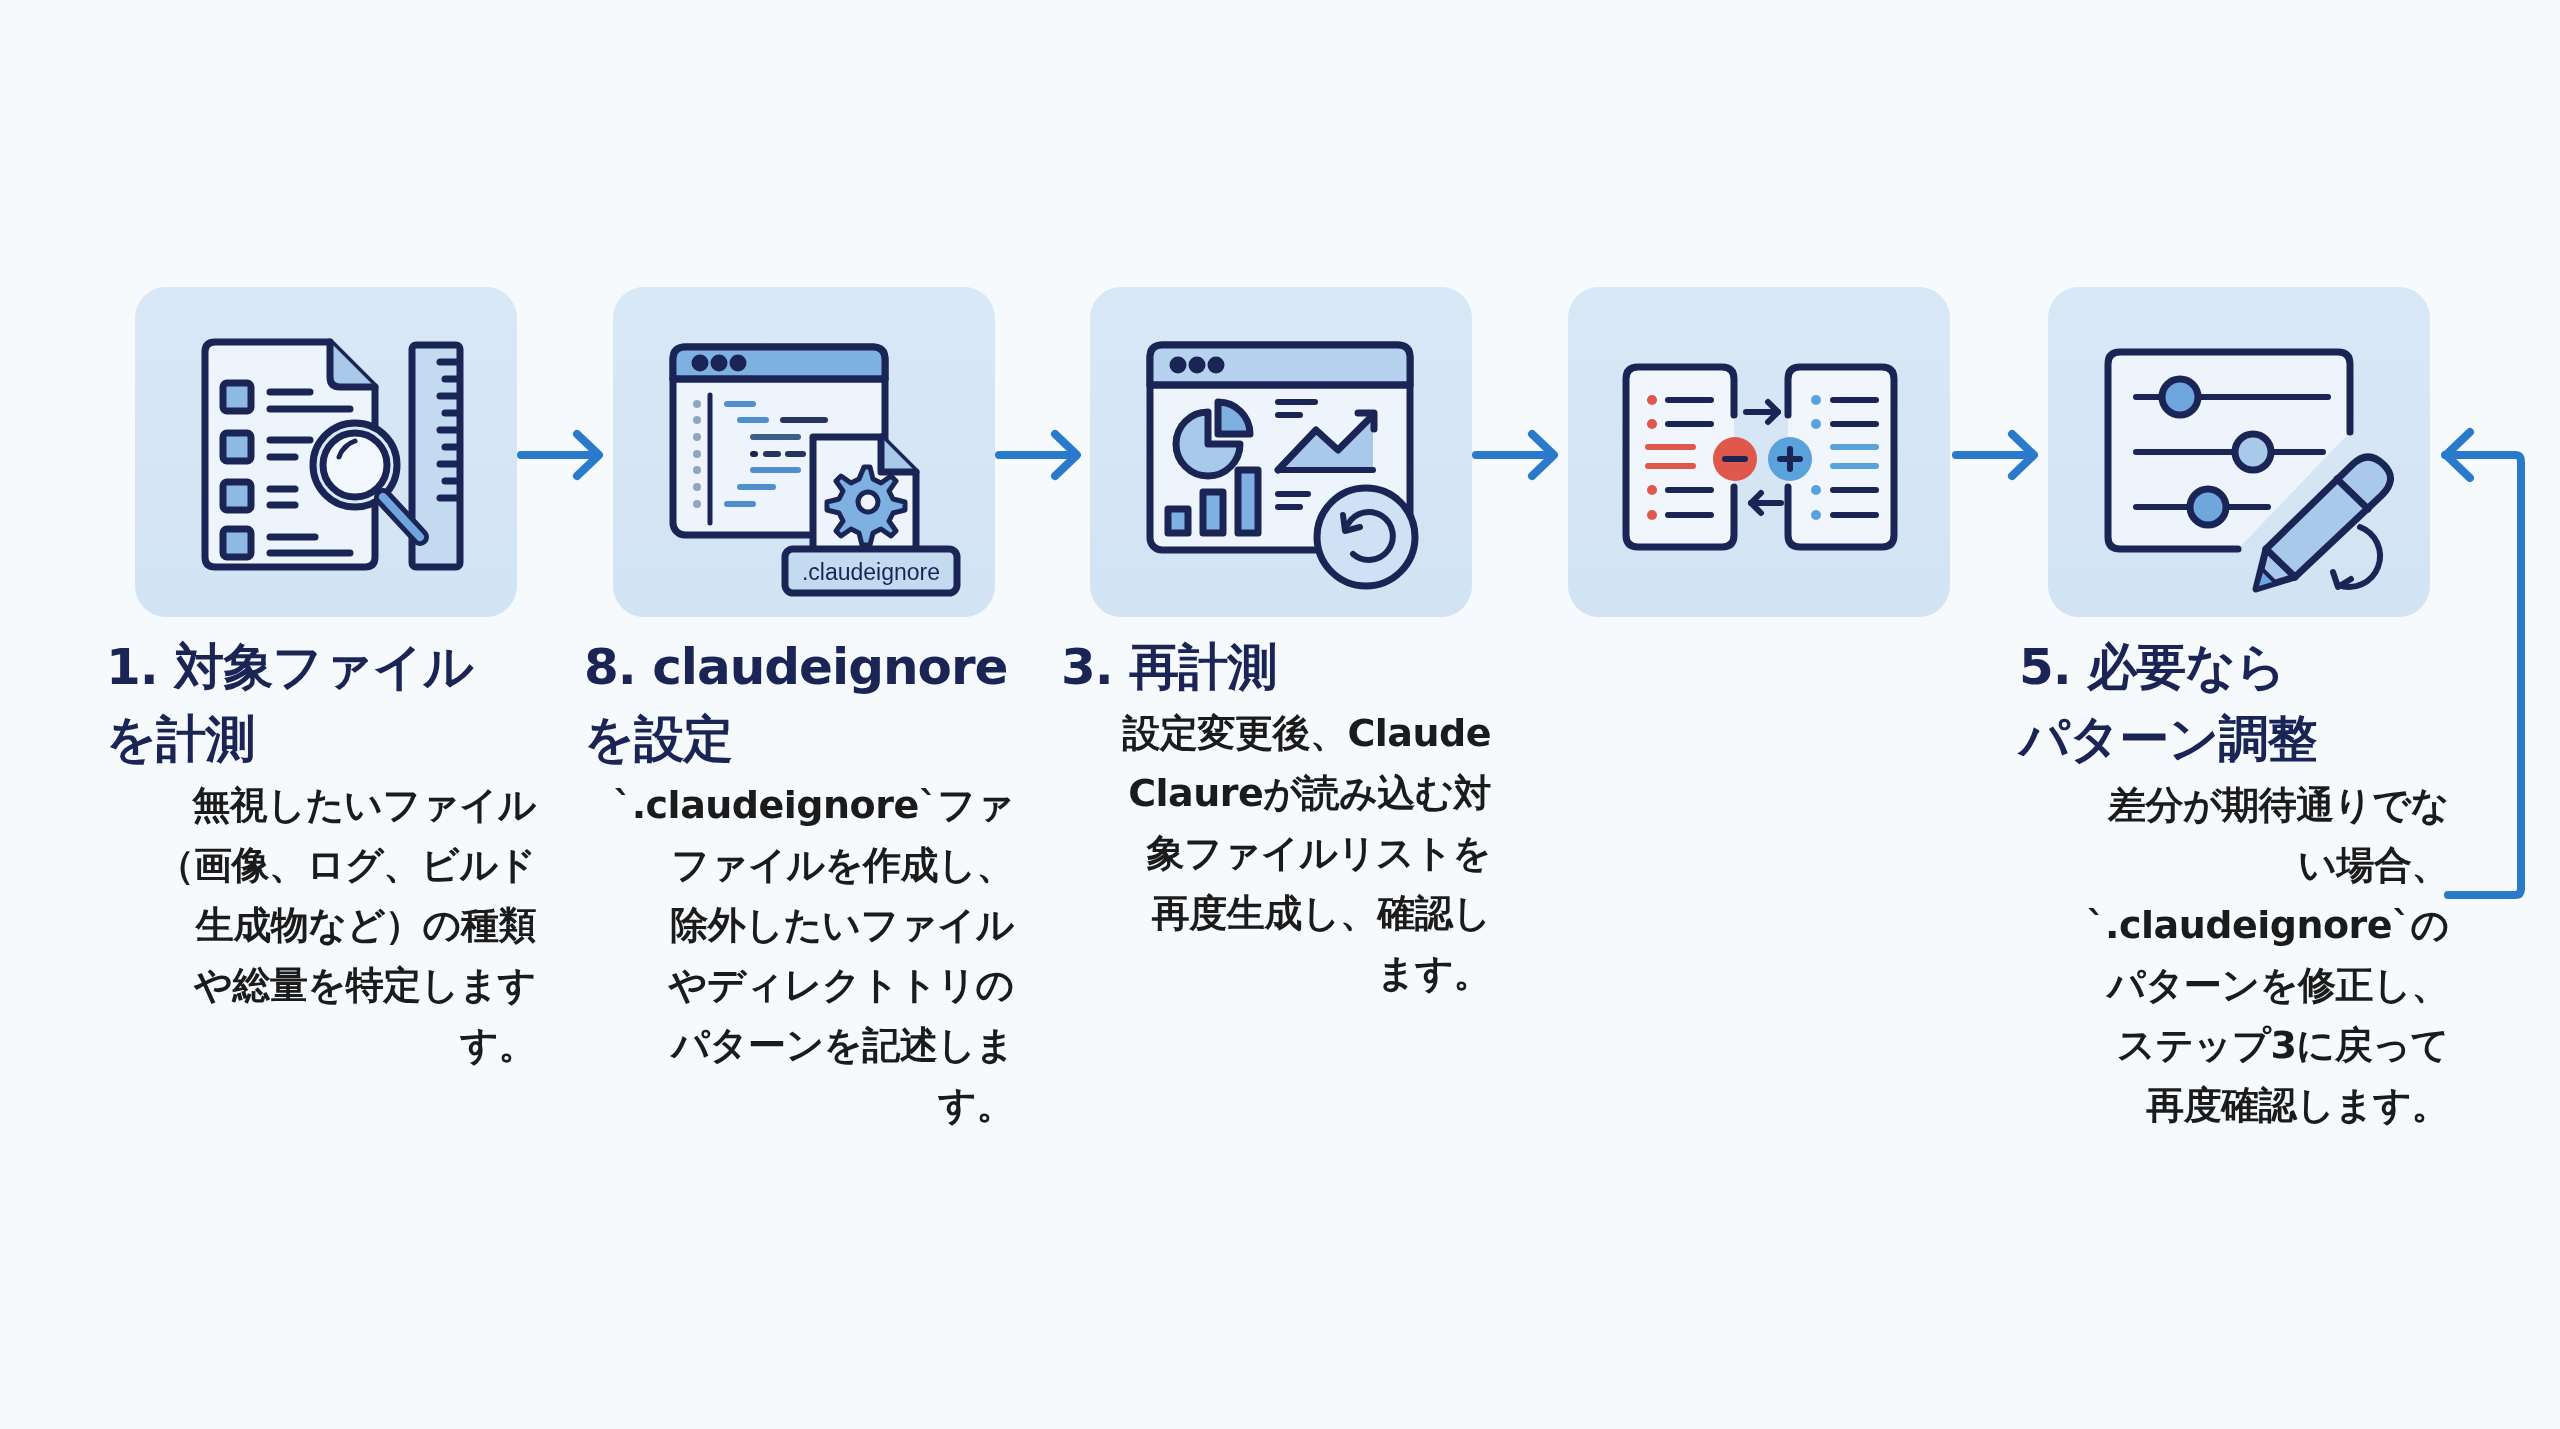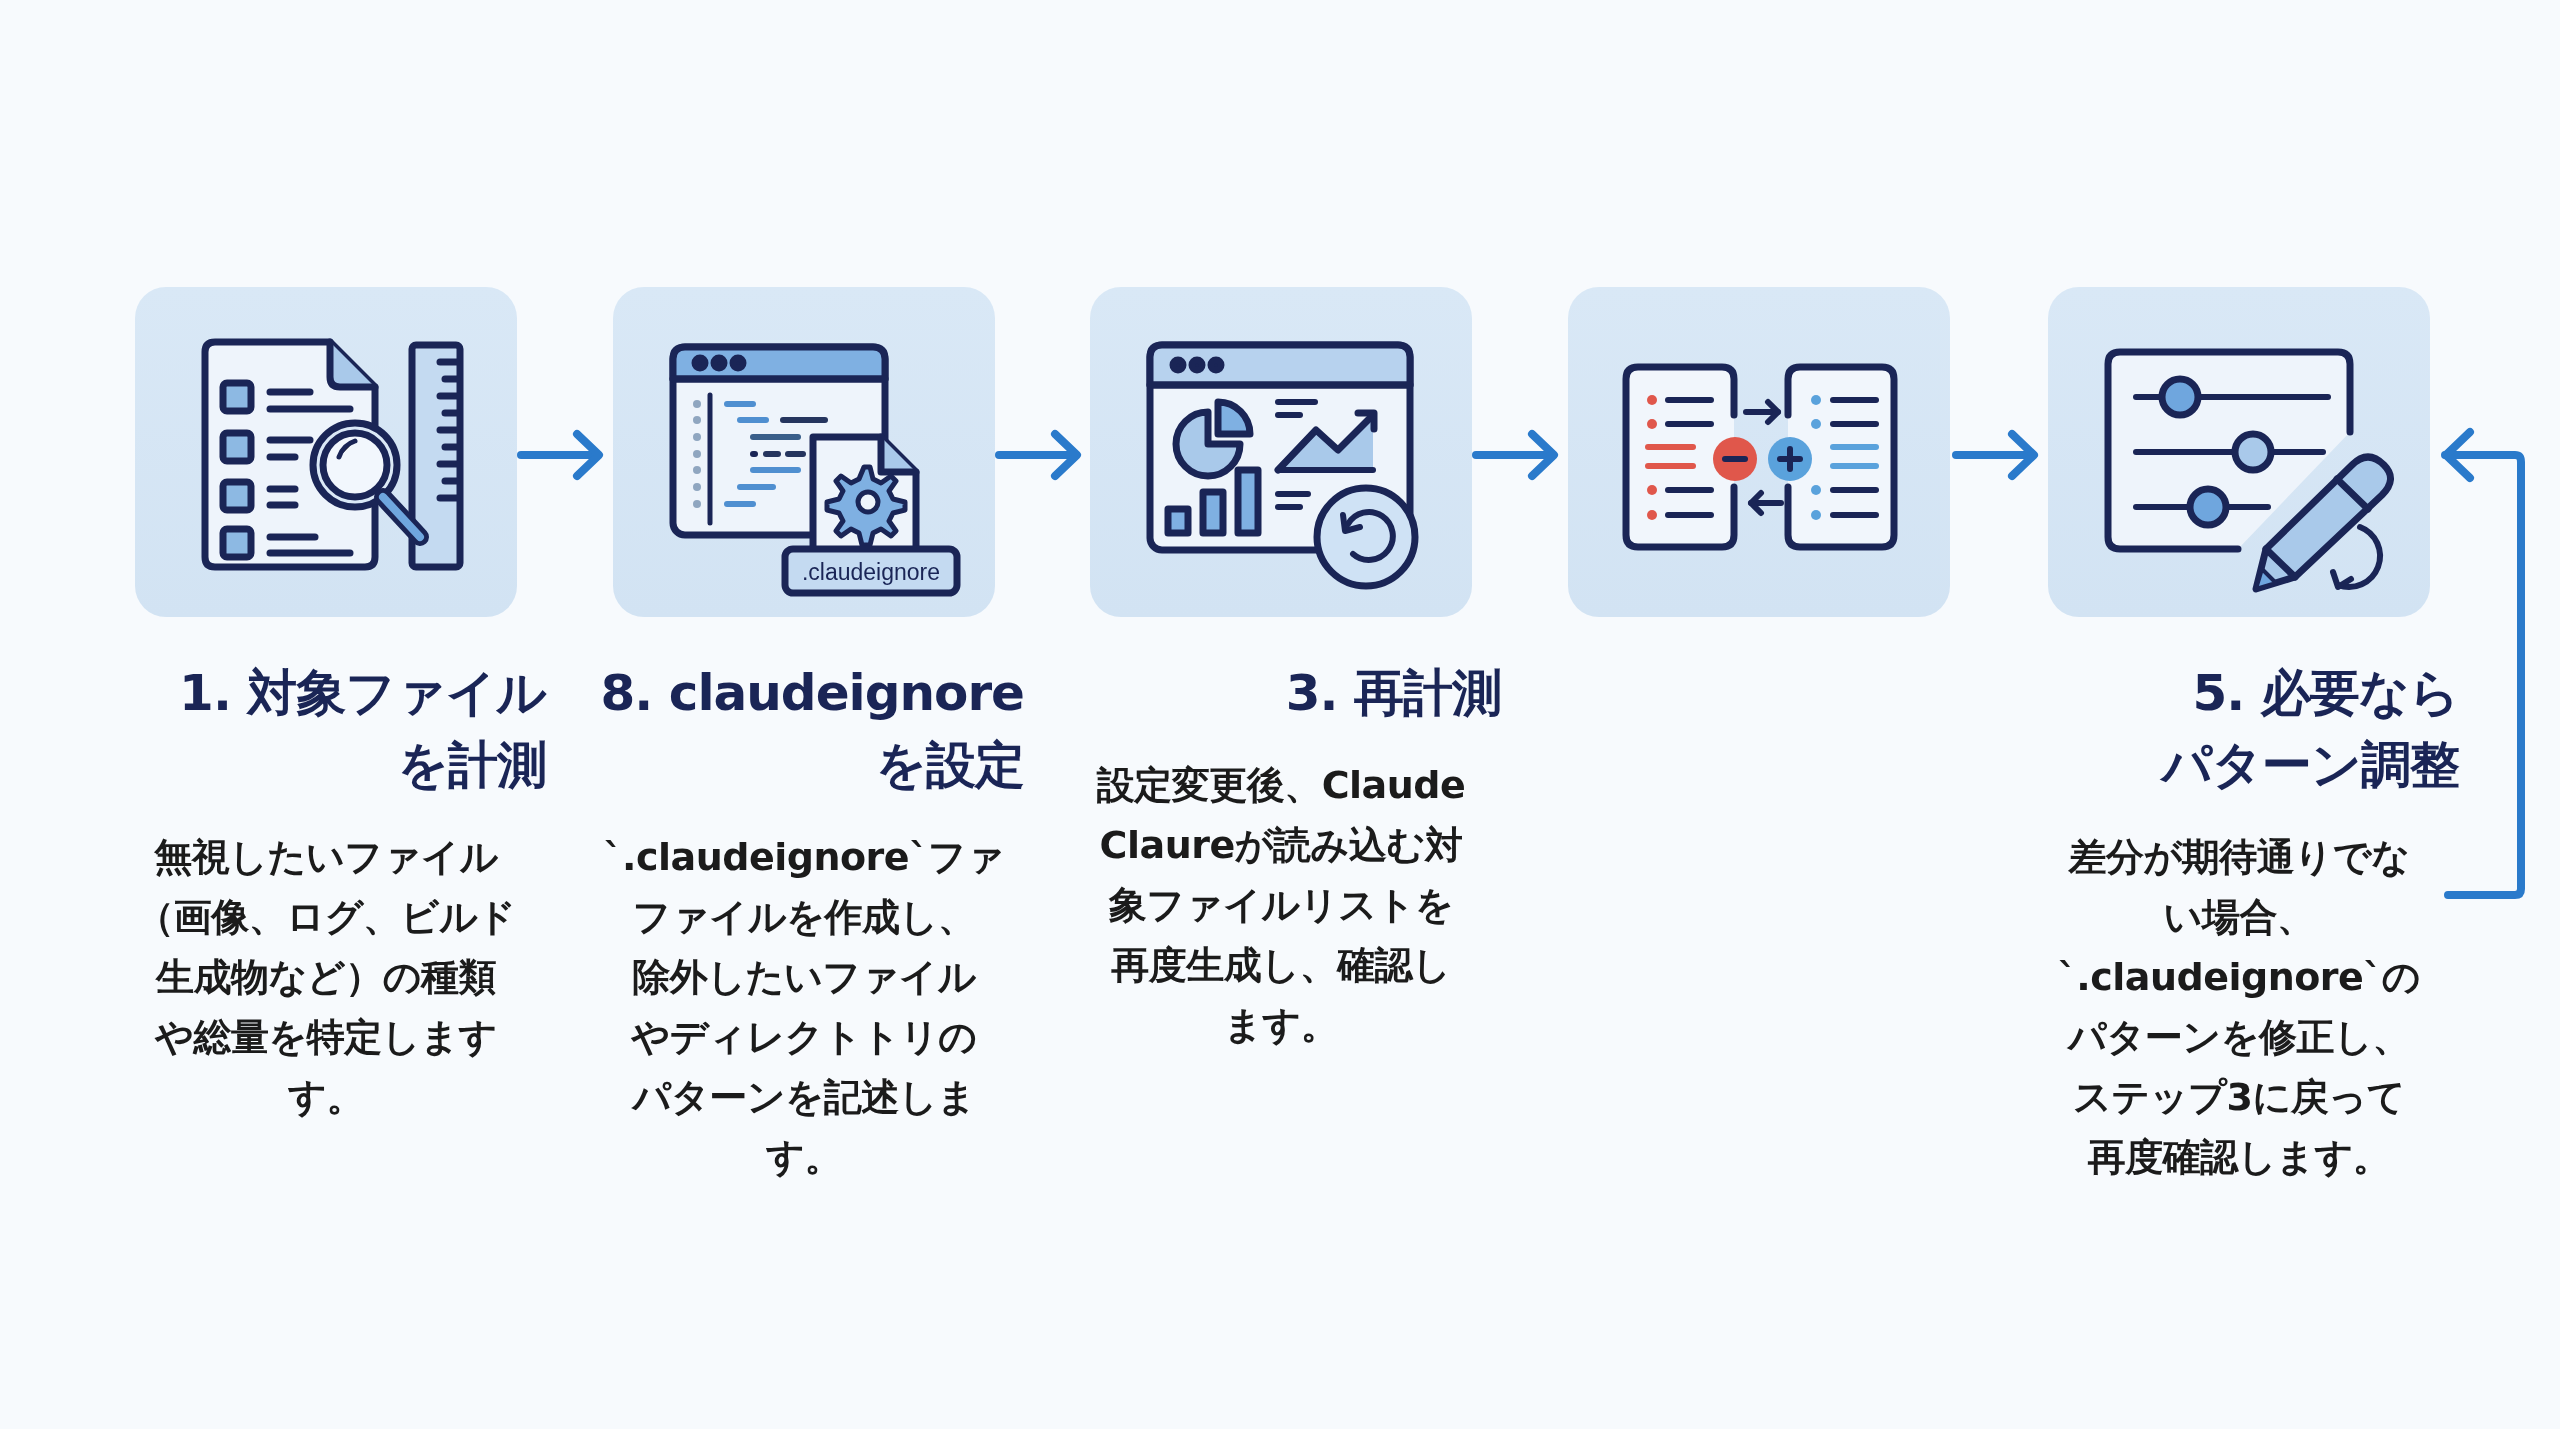--- a/index.html
+++ b/index.html
@@ -11,28 +11,28 @@
   }
   .flow { position: absolute; left: 0; top: 0; width: 2560px; height: 1429px; }
   .step { position: absolute; top: 287px; width: 382px; }
   .step-card {
     width: 382px; height: 330px; border-radius: 31px;
     background: linear-gradient(180deg, #d9e8f6 0%, #d2e3f3 100%);
     position: relative;
   }
   .step-card svg { position: absolute; left: 0; top: 0; width: 382px; height: 330px; }
   .step-title {
-    margin-top: 40px; width: 440px; margin-left: -29px;
-    text-align: right; color: #1a2556;
+    margin-top: 14px; width: 440px; margin-left: -29px;
+    text-align: left; color: #1a2556;
     font-weight: bold; font-size: 50px; line-height: 72px;
     white-space: pre-line; letter-spacing: -1px;
   }
   .step-desc {
-    margin-top: 26px; width: 420px; margin-left: -19px;
-    text-align: center; color: #1b1b1b;
+    width: 420px; margin-left: -19px;
+    text-align: right; color: #1b1b1b;
     font-weight: bold; font-size: 38px; line-height: 60px;
     white-space: pre-line; letter-spacing: -0.5px;
   }
   .arrow { position: absolute; top: 420px; width: 90px; height: 70px; }
   .loop { position: absolute; left: 2420px; top: 420px; width: 120px; height: 490px; }
 </style>
 </head>
 <body>
 
 <div class="flow">

